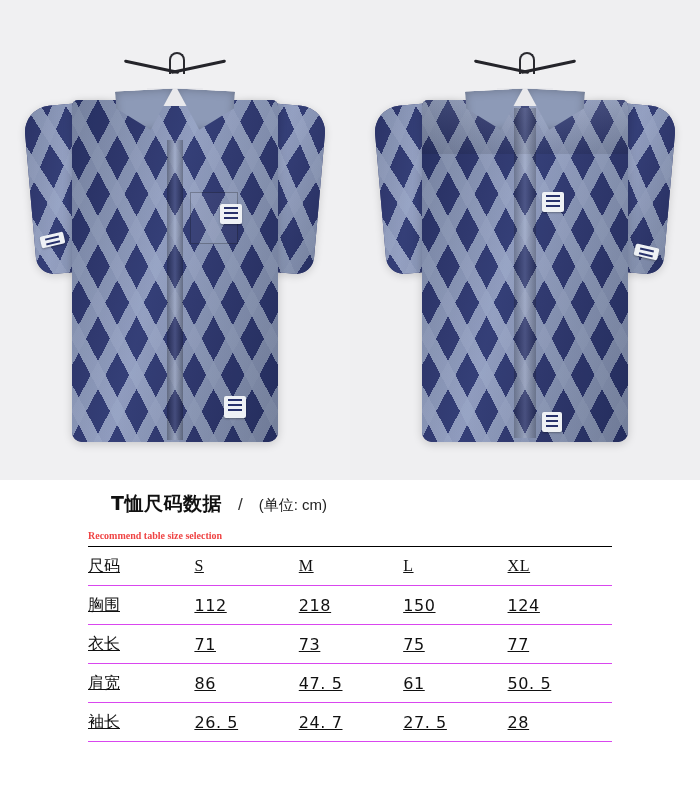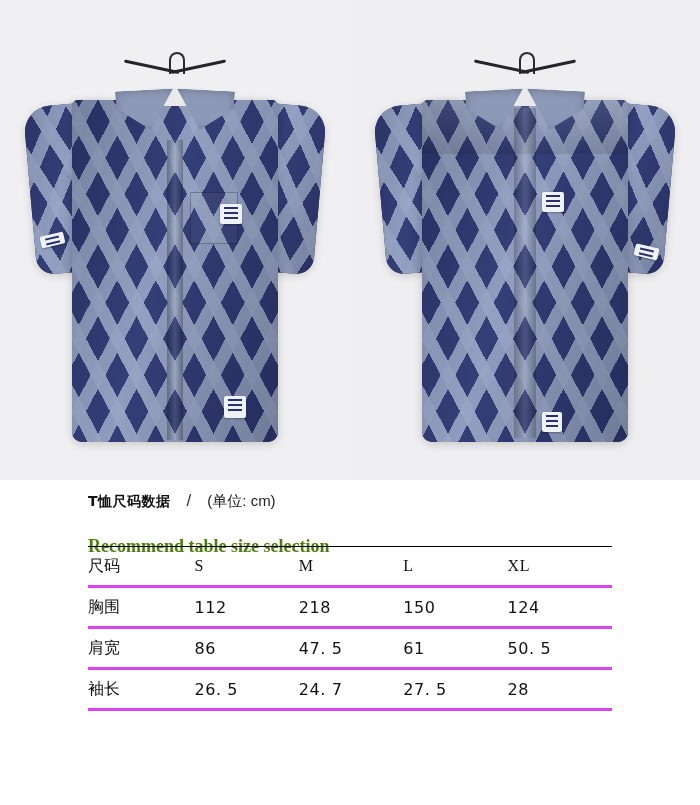--- a/index.html
+++ b/index.html
@@ -248,62 +248,64 @@
   }
   .title-row {
     position: absolute;
     left: 88px;
     top: 11px;
     display: flex;
     align-items: baseline;
     gap: 10px;
   }
   .title-cn {
-    font-size: 14px;
+    font-size: 19px;
     font-weight: bold;
     color: #111111;
     letter-spacing: 0.5px;
     font-family: "DejaVu Sans", "Liberation Sans", sans-serif;
+    margin-left: 23px;
   }
   .title-slash {
     font-size: 17px;
     color: #333333;
     padding: 0 6px;
   }
   .title-unit {
     font-size: 15px;
     color: #222222;
     font-family: Liberation Sans, sans-serif;
   }
   .subtitle {
     position: absolute;
     left: 88px;
-    top: 56px;
-    font-size: 18px;
+    top: 50px;
+    font-size: 10px;
     font-weight: bold;
-    color: #4d7c0f;
+    color: #ef4444;
     font-family: "Liberation Serif", serif;
   }
 
   table.size-table {
     position: absolute;
     left: 88px;
     top: 66px;
     width: 524px;
     border-collapse: collapse;
     table-layout: fixed;
   }
   table.size-table td {
     height: 38px;
-    border-bottom: 3px solid #d946ef;
+    border-bottom: 1px solid #d946ef;
     font-size: 16px;
     color: #111111;
     vertical-align: middle;
     padding: 0;
     font-family: "DejaVu Sans", "Liberation Sans", sans-serif;
+    text-decoration: underline;
   }
   table.size-table tr:first-child td {
     border-top: 1px solid #000000;
   }
   td.rowhead {
     width: 106px;
     font-size: 16px;
     padding-left: 2px;
   }
   td.cell {
@@ -426,20 +428,27 @@
           <td class="cell head">M</td>
           <td class="cell head">L</td>
           <td class="cell head">XL</td>
         </tr>
         <tr>
           <td class="rowhead">胸围</td>
           <td class="cell">112</td>
           <td class="cell">218</td>
           <td class="cell">150</td>
           <td class="cell">124</td>
+        </tr>
+        <tr>
+          <td class="rowhead">衣长</td>
+          <td class="cell">71</td>
+          <td class="cell">73</td>
+          <td class="cell">75</td>
+          <td class="cell">77</td>
         </tr>
         <tr>
           <td class="rowhead">肩宽</td>
           <td class="cell">86</td>
           <td class="cell">47. 5</td>
           <td class="cell">61</td>
           <td class="cell">50. 5</td>
         </tr>
         <tr>
           <td class="rowhead">袖长</td>

